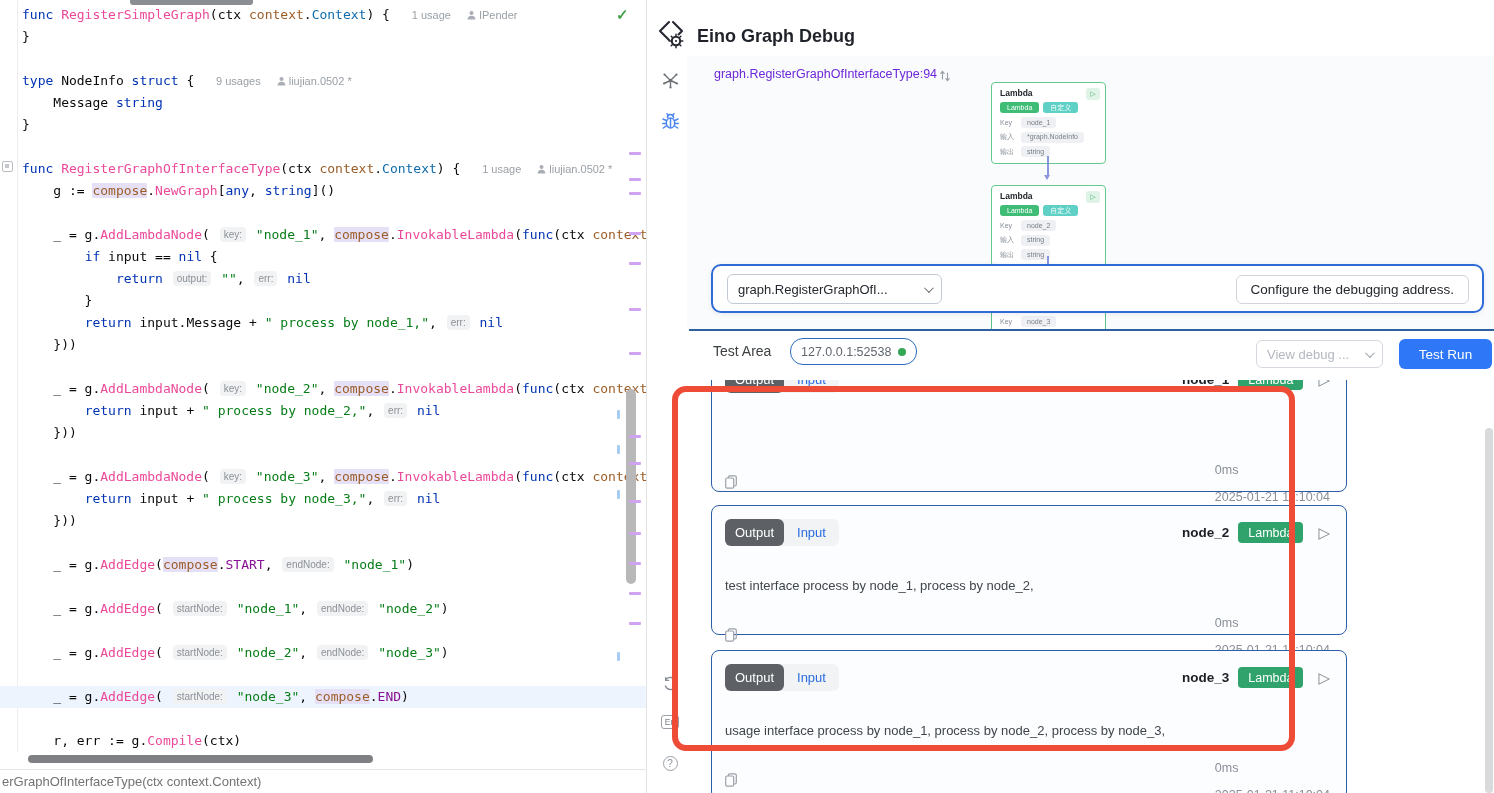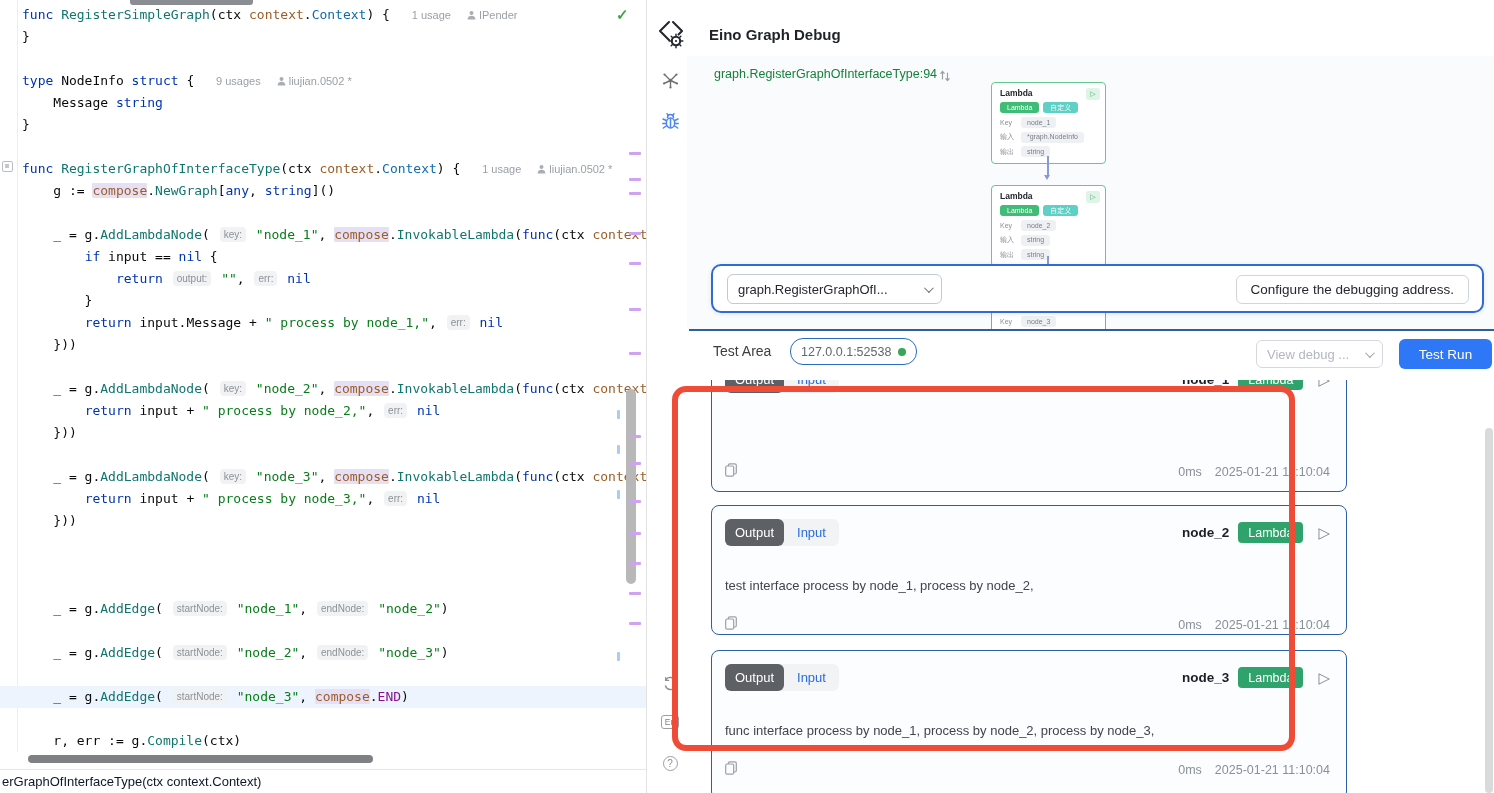--- a/index.html
+++ b/index.html
@@ -7,46 +7,46 @@
     font-family:"Liberation Sans", sans-serif; }
 
   
   #editor { position:absolute; left:0; top:0; width:646px; height:793px; background:#fff; overflow:hidden; }
   #gutter-line { position:absolute; left:17px; top:0; width:1px; height:752px; background:#ededed; }
   #top-thumb { position:absolute; left:130px; top:0; width:123px; height:5px; background:#8a8d92; border-radius:0 0 3px 3px; }
   #code { position:absolute; left:0; top:0; width:100%; height:752px; overflow:hidden; }
   .code-line { position:absolute; left:22px; height:22px; line-height:22px; white-space:pre;
     font-family:"DejaVu Sans Mono", monospace; font-size:13px; color:#0a0a0a; }
   #line-highlight { position:absolute; left:0; top:686px; width:646px; height:22px; background:#edf4fd; }
-  .tok-k { color:#0033b3; } .tok-f { color:#0f766e; } .tok-t { color:#0f6cad; }
+  .tok-k { color:#0033b3; } .tok-f { color:#ec4899; } .tok-t { color:#0f6cad; }
   .tok-g { color:#9c5d27; } .tok-s { color:#067d17; } .tok-c { color:#871094; }
   .tok-G { color:#9c5d27; background:#e6e0f7; border-radius:1px; }
   .tok-h { display:inline-block; font-family:"Liberation Sans",sans-serif; font-size:10px; color:#8c9197;
     background:#f1f2f3; border-radius:4px; padding:0 4px; margin:0 2px; line-height:15px; vertical-align:1px; }
   .tok-a { font-family:"Liberation Sans",sans-serif; font-size:11px; color:#9aa0a6; margin-left:14px; }
   .tok-u { font-family:"Liberation Sans",sans-serif; font-size:11px; color:#9aa0a6; margin-left:16px; }
   .tok-u svg { margin-right:3px; vertical-align:-1px; }
   #insp-check { position:absolute; left:616px; top:6px; font-size:15px; color:#43a047; font-weight:bold; }
   #gutter-mark { position:absolute; left:2px; top:161px; width:11px; height:11px; border:1.3px solid #b9bdc3; border-radius:2px; }
   #gutter-mark:after { content:""; position:absolute; left:2px; top:2px; width:4px; height:4px; background:#c4c8cd; }
   .vcs-mark { position:absolute; left:629px; width:12px; height:3px; background:#d0a2f2; border-radius:1px; }
   .find-mark { position:absolute; left:617px; width:3px; height:9px; background:#a9cdf2; border-radius:1px; }
   #v-scroll-thumb { position:absolute; left:626px; top:389px; width:10px; height:195px; background:#b8b8b8; border-radius:5px; }
   #h-scroll-thumb { position:absolute; left:28px; top:755px; width:345px; height:8px; background:#7f8084; border-radius:4px; }
   #breadcrumb-bar { position:absolute; left:0; top:769px; width:646px; height:24px; background:#fff; border-top:1px solid #e6e6e6; }
-  #breadcrumb-bar span { position:absolute; left:2px; top:4px; font-size:13px; color:#0f172a; }
+  #breadcrumb-bar span { position:absolute; left:2px; top:4px; font-size:13px; color:#737373; }
 
   
   #panel { position:absolute; left:646px; top:0; width:848px; height:793px; background:#fff; border-left:1px solid #e3e3e3; }
-  #panel-title { position:absolute; left:62px; top:26px; font-size:15px; font-weight:bold; color:#1f2329; }
+  #panel-title { position:absolute; left:50px; top:26px; font-size:18px; font-weight:bold; color:#1f2329; }
   #eino-logo { position:absolute; left:8px; top:17px; }
   .tool-icon { position:absolute; left:12px; width:22px; height:22px; display:flex; align-items:center; justify-content:center; }
 
   #graph-area { position:absolute; left:40px; top:56px; width:808px; height:273px; background:#fafbfc; overflow:hidden; }
-  #graph-header { position:absolute; left:27px; top:11px; font-size:12.5px; color:#15803d; }
+  #graph-header { position:absolute; left:27px; top:11px; font-size:12.5px; color:#6d28d9; }
   #sort-icon { position:absolute; left:252px; top:12px; }
 
   .gnode { position:absolute; width:115px; background:#fff; border:1.5px solid #63c98d; border-radius:4px; padding:5px 8px 6px; }
   .gnode-title { font-size:8.5px; font-weight:bold; color:#22262c; margin-bottom:4px; }
   .gnode-badges { display:flex; gap:4px; margin-bottom:4px; }
   .gnode-badge { font-size:7px; color:#fff; border-radius:3px; padding:1.5px 7px; line-height:8px; }
   .gnode-badge.b0 { background:#3fbd77; } .gnode-badge.b1 { background:#5ed0c5; }
   .gnode-row { display:flex; align-items:center; gap:7px; margin-top:3.5px; }
   .gnode-label { font-size:7px; color:#8a9099; min-width:14px; }
   .gnode-pill { font-size:7px; color:#787f88; background:#eef0f3; border-radius:3px; padding:1.5px 6px; line-height:8px; }
@@ -84,21 +84,21 @@
   .out-card { position:absolute; left:10px; width:636px; background:#fcfdff; border:1.5px solid #2c5fa8; border-radius:8px; }
   .card-head { position:absolute; left:13px; top:13px; right:16px; display:flex; align-items:center; }
   .tab-group { display:inline-flex; background:#f1f3f4; border-radius:6px; align-items:stretch; }
   .tab-output { background:#5d6166; color:#fff; border-radius:6px; padding:6px 10px; font-size:13px; }
   .tab-input { color:#2a6ce0; padding:6px 13px; font-size:13px; display:flex; align-items:center; }
   .card-node { margin-left:auto; font-size:13.5px; font-weight:bold; color:#1b1f24; }
   .card-type { background:#2fa36b; color:#fff; font-size:12.5px; border-radius:4px; padding:3.5px 10px; margin-left:9px; }
   .card-play { color:#7d8288; font-size:15px; margin-left:15px; }
   .card-body { position:absolute; left:13px; top:72px; right:16px; font-size:13px; color:#40454c; }
   .card-foot { position:absolute; left:13px; right:16px; top:110px; display:flex; align-items:center; }
-  .foot-meta { margin-left:auto; font-size:12.5px; color:#8a8f98; display:flex; gap:13px; }
+  .foot-meta { margin-left:auto; font-size:12.5px; color:#8a8f98; display:flex; gap:13px;flex-direction:column; }
 
   #panel-scroll-thumb { position:absolute; left:838px; top:428px; width:8px; height:365px; background:#d9dadc; border-radius:4px; }
 
   #red-annotation { position:absolute; left:672px; top:386px; width:623px; height:365px; border:6px solid #ef4c37; border-radius:14px;
     pointer-events:none; z-index:50; }
 </style>
 </head>
 <body>
 
 <div id="editor">
@@ -134,20 +134,21 @@
       <div class="code-line" style="top: 334px;"><span class="tok-p">    }))</span></div>
       <div class="code-line" style="top: 356px;"></div>
       <div class="code-line" style="top: 378px;"><span class="tok-p">    _ = g.</span><span class="tok-f">AddLambdaNode</span><span class="tok-p">( </span><span class="tok-h">key:</span><span class="tok-s"> "node_2"</span><span class="tok-p">, </span><span class="tok-G">compose</span><span class="tok-p">.</span><span class="tok-f">InvokableLambda</span><span class="tok-p">(</span><span class="tok-k">func</span><span class="tok-p">(ctx </span><span class="tok-g">context</span></div>
       <div class="code-line" style="top: 400px;"><span class="tok-p">        </span><span class="tok-k">return</span><span class="tok-p"> input + </span><span class="tok-s">" process by node_2,"</span><span class="tok-p">, </span><span class="tok-h">err:</span><span class="tok-p"> </span><span class="tok-k">nil</span></div>
       <div class="code-line" style="top: 422px;"><span class="tok-p">    }))</span></div>
       <div class="code-line" style="top: 444px;"></div>
       <div class="code-line" style="top: 466px;"><span class="tok-p">    _ = g.</span><span class="tok-f">AddLambdaNode</span><span class="tok-p">( </span><span class="tok-h">key:</span><span class="tok-s"> "node_3"</span><span class="tok-p">, </span><span class="tok-G">compose</span><span class="tok-p">.</span><span class="tok-f">InvokableLambda</span><span class="tok-p">(</span><span class="tok-k">func</span><span class="tok-p">(ctx </span><span class="tok-g">context</span></div>
       <div class="code-line" style="top: 488px;"><span class="tok-p">        </span><span class="tok-k">return</span><span class="tok-p"> input + </span><span class="tok-s">" process by node_3,"</span><span class="tok-p">, </span><span class="tok-h">err:</span><span class="tok-p"> </span><span class="tok-k">nil</span></div>
       <div class="code-line" style="top: 510px;"><span class="tok-p">    }))</span></div>
       <div class="code-line" style="top: 532px;"></div>
+      <div class="code-line" style="top: 554px;"><span class="tok-p">    _ = g.</span><span class="tok-f">AddEdge</span><span class="tok-p">(</span><span class="tok-G">compose</span><span class="tok-p">.</span><span class="tok-c">START</span><span class="tok-p">, </span><span class="tok-h">endNode:</span><span class="tok-s"> "node_1"</span><span class="tok-p">)</span></div>
       <div class="code-line" style="top: 576px;"></div>
       <div class="code-line" style="top: 598px;"><span class="tok-p">    _ = g.</span><span class="tok-f">AddEdge</span><span class="tok-p">( </span><span class="tok-h">startNode:</span><span class="tok-s"> "node_1"</span><span class="tok-p">, </span><span class="tok-h">endNode:</span><span class="tok-s"> "node_2"</span><span class="tok-p">)</span></div>
       <div class="code-line" style="top: 620px;"></div>
       <div class="code-line" style="top: 642px;"><span class="tok-p">    _ = g.</span><span class="tok-f">AddEdge</span><span class="tok-p">( </span><span class="tok-h">startNode:</span><span class="tok-s"> "node_2"</span><span class="tok-p">, </span><span class="tok-h">endNode:</span><span class="tok-s"> "node_3"</span><span class="tok-p">)</span></div>
       <div class="code-line" style="top: 664px;"></div>
       <div class="code-line" style="top: 686px;"><span class="tok-p">    _ = g.</span><span class="tok-f">AddEdge</span><span class="tok-p">( </span><span class="tok-h">startNode:</span><span class="tok-s"> "node_3"</span><span class="tok-p">, </span><span class="tok-G">compose</span><span class="tok-p">.</span><span class="tok-c">END</span><span class="tok-p">)</span></div>
       <div class="code-line" style="top: 708px;"></div>
       <div class="code-line" style="top: 730px;"><span class="tok-p">    r, err := g.</span><span class="tok-f">Compile</span><span class="tok-p">(ctx)</span></div>
     </div>
   <div id="insp-check">✓</div>
@@ -341,21 +342,21 @@
       <div class="out-card" style="top: 270px; height: 150px;">
         <div class="card-head">
           <span class="tab-group">
             <span class="tab-output">Output</span>
             <span class="tab-input">Input</span>
           </span>
           <span class="card-node">node_3</span>
           <span class="card-type">Lambda</span>
           <span class="card-play">▷</span>
         </div>
-        <div class="card-body">func interface process by node_1, process by node_2, process by node_3,</div>
+        <div class="card-body">usage interface process by node_1, process by node_2, process by node_3,</div>
         <div class="card-foot">
           <span><svg width="12" height="14" viewBox="0 0 12 14" fill="none" stroke="#9aa0a6" stroke-width="1.2">
               <rect x="3.3" y="0.8" width="8" height="10.2" rx="1.5"></rect>
               <rect x="0.7" y="3" width="8" height="10.2" rx="1.5" fill="#fcfdff"></rect>
             </svg></span>
           <span class="foot-meta">
             <span>0ms</span>
             <span>2025-01-21 11:10:04</span>
           </span>
         </div>

